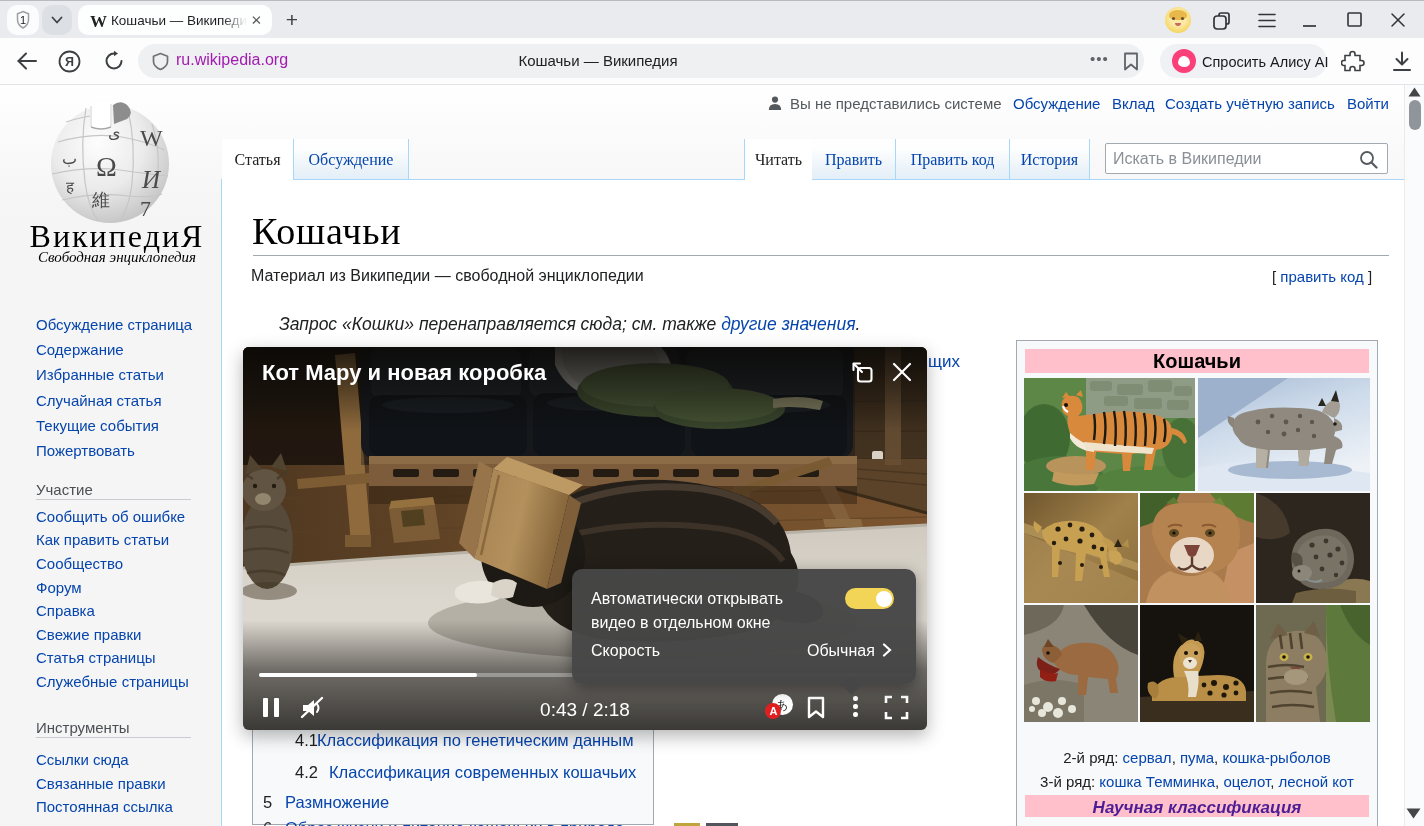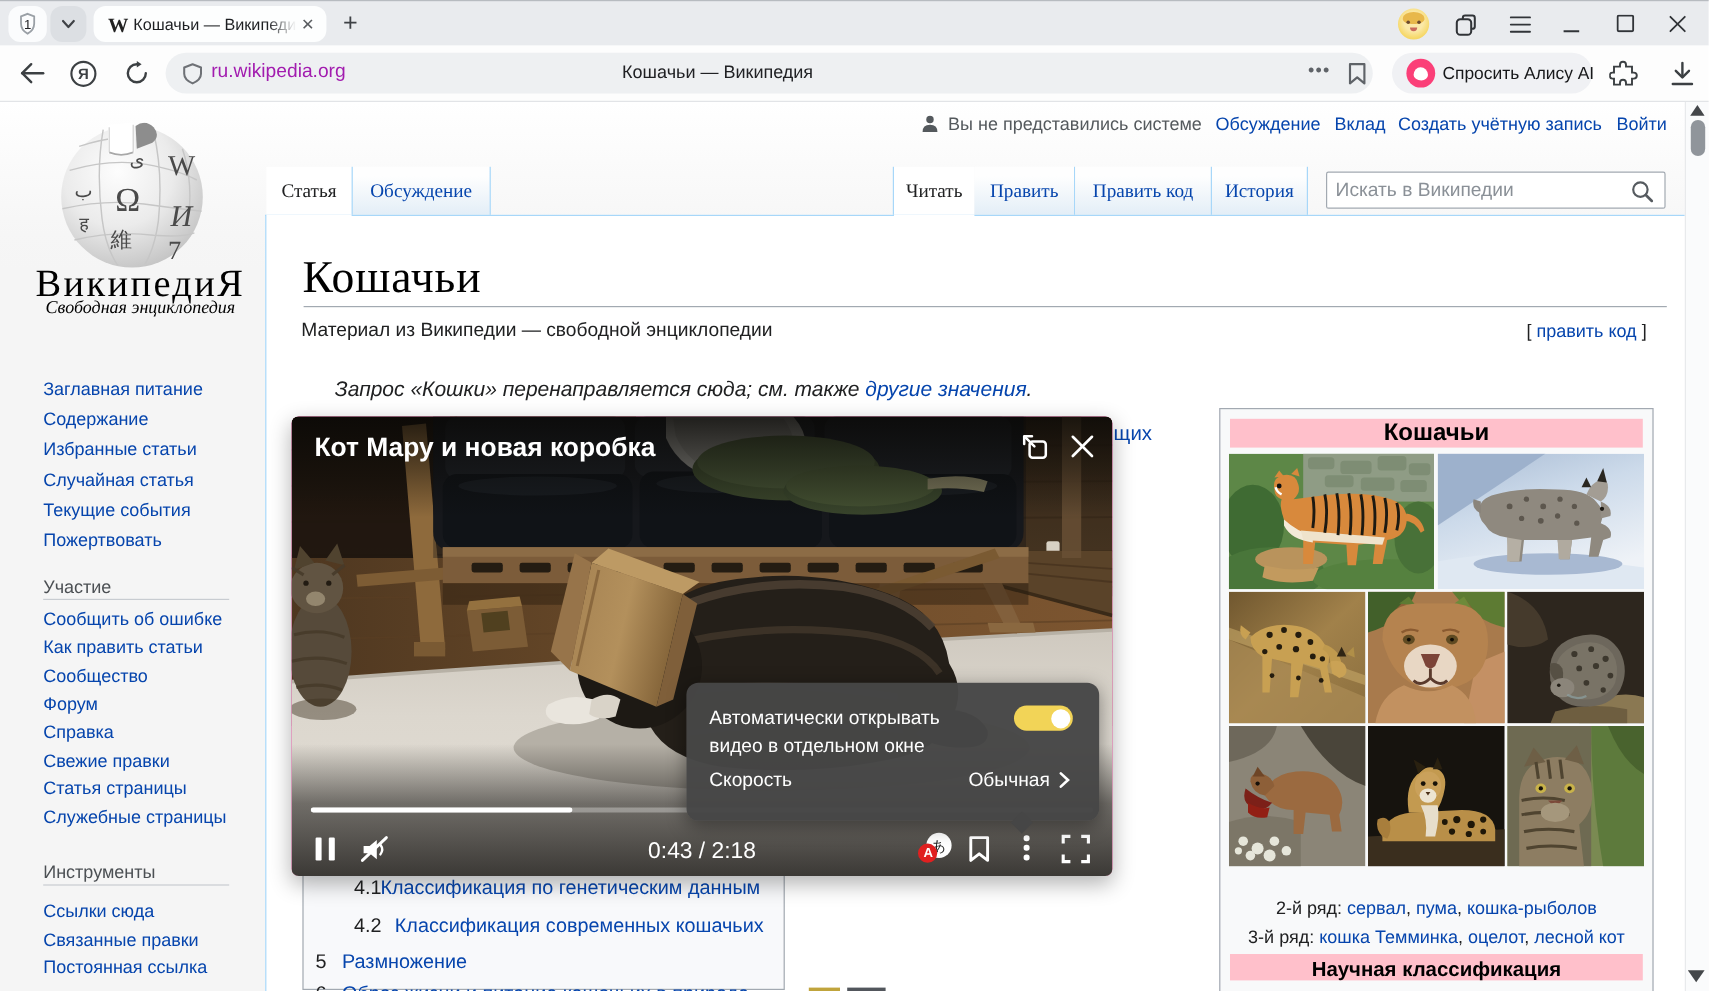--- a/index.html
+++ b/index.html
@@ -75,21 +75,21 @@
   .pinkbar { position:absolute; left:8px; width:344px; background:#ffc0cb; text-align:center; font-weight:bold; font-size:17px; }
   .cimg { position:absolute; overflow:hidden; }
   .cap { position:absolute; left:0; width:100%; text-align:center; font-size:15px; color:#202122; }
 
   
   #sbar { position:absolute; left:1404px; top:85px; width:20px; height:741px; background:#fafbfc; border-left:1px solid #e8eaec;}
   #sbthumb { position:absolute; left:1409px; top:100px; width:12px; height:30px; background:#90959b; border-radius:6px; }
 
   
   #video { position:absolute; left:243px; top:347px; width:684px; height:383px; border-radius:6px; overflow:hidden;
-           background:#ec4899; box-shadow:0 6px 18px rgba(0,0,0,0.30); }
+           background:#737373; box-shadow:0 6px 18px rgba(0,0,0,0.30); }
   .vabs { position:absolute; }
 </style>
 </head>
 <body>
 
 <div id="tabstrip">
   <div id="tabcount">
       <svg width="20" height="20" viewBox="0 0 20 20">
         <path d="M10 1.5 L15.5 3.7 L15.5 9.5 Q15.5 15 10 18 Q4.5 15 4.5 9.5 L4.5 3.7 Z" fill="none" stroke="#9aa0a6" stroke-width="1.5"></path>
         <text x="10" y="14" font-size="11" fill="#202124" text-anchor="middle" font-family="Liberation Sans">1</text>
@@ -218,21 +218,21 @@
         <text x="96" y="114" font-size="22">7</text>
         <text x="18" y="62" font-size="16">ب</text>
         <text x="22" y="90" font-size="15">ह</text>
         <text x="64" y="36" font-size="16">ی</text>
       </g>
     </svg>
   </div>
   <div id="wordmark">ВикипедиЯ</div>
   <div id="tagline">Свободная энциклопедия</div>
 
-  <a class="sb" style="top:231px">Заглавная питание</a>
+  <a class="sb" style="top:231px">Обсуждение страница</a>
   <a class="sb" style="top:256px">Содержание</a>
   <a class="sb" style="top:281px">Избранные статьи</a>
   <a class="sb" style="top:307px">Случайная статья</a>
   <a class="sb" style="top:332px">Текущие события</a>
   <a class="sb" style="top:357px">Пожертвовать</a>
 
   <div class="sbh" style="top:396px">Участие</div>
   <div class="sbline" style="top:414px"></div>
   <a class="sb" style="top:423px">Сообщить об ошибке</a>
   <a class="sb" style="top:446px">Как править статьи</a>
@@ -560,21 +560,21 @@
         <circle cx="28" cy="52" r="1.8" fill="#14100a"></circle>
           <circle cx="52" cy="52" r="1.8" fill="#14100a"></circle>
         <path d="M34 62 L46 62 L40 68 Z" fill="#7c4a3a"></path>
         <ellipse cx="40" cy="72" rx="12" ry="8" fill="#a5977c"></ellipse>
       </svg>
     </div>
 
     <div class="cap" style="top:408px;">2-й ряд: <a>сервал</a>, <a>пума</a>, <a>кошка-рыболов</a></div>
     <div class="cap" style="top:432px;">3-й ряд: <a>кошка Темминка</a>, <a>оцелот</a>, <a>лесной кот</a></div>
 
-    <div class="pinkbar" style="top:454px;height:22px;line-height:26px;"><a style="font-weight:bold;color:#000000;">Научная классификация</a></div>
+    <div class="pinkbar" style="top:454px;height:22px;line-height:26px;"><a style="font-weight:bold;color:#4c1d95;font-style:italic;">Научная классификация</a></div>
   </div>
 </div>
 
 <div id="video">
 
   <svg class="vabs" style="left:0;top:0" width="684" height="383" viewBox="0 0 684 383">
     <defs>
       <linearGradient id="wall" x1="0" y1="0" x2="0" y2="1">
           <stop offset="0" stop-color="#3f2f1e"></stop>
           <stop offset="1" stop-color="#56412a"></stop>

